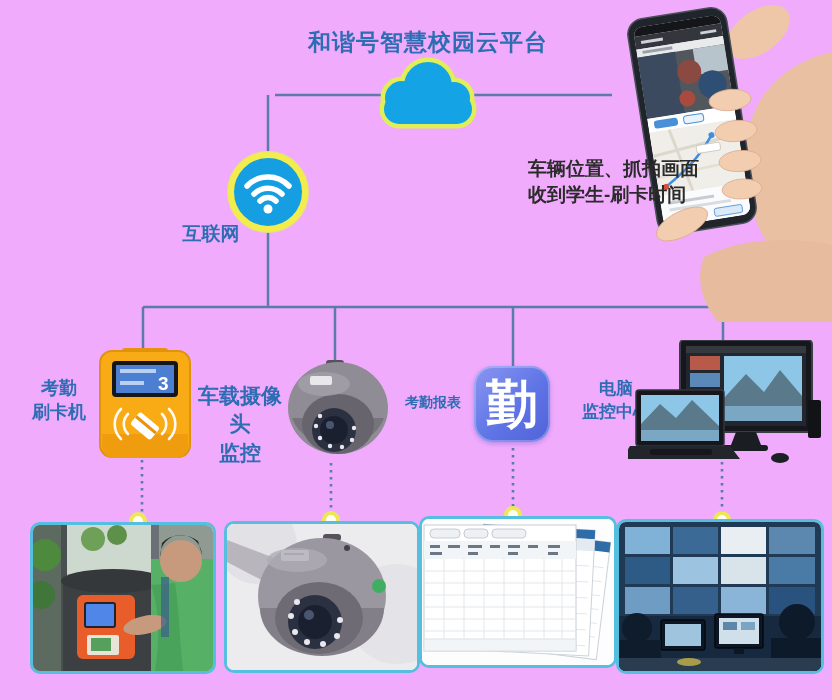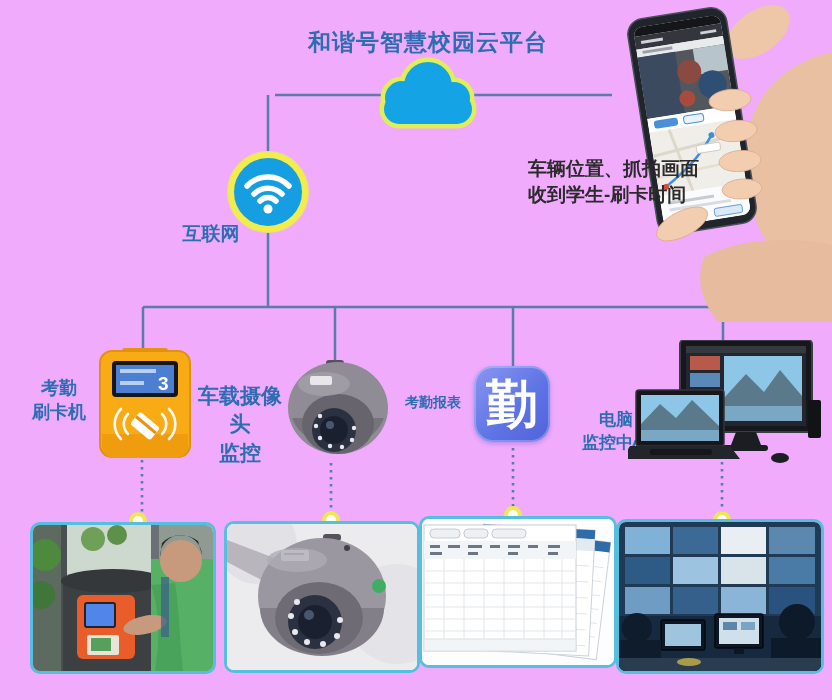--- a/index.html
+++ b/index.html
@@ -13,21 +13,21 @@
   #wifi{left:228px;top:152px;width:68px;height:68px;border-radius:50%;
         background:#169ee2;border:6px solid #f2ec4c;box-shadow:0 0 0 1px #e6e27a;}
   
   #phone-caption{left:528px;top:156px;font-size:19px;font-weight:bold;line-height:1.38;color:#2b2b2b;}
   #phone-caption .c1{color:#2e6db4;}
   
   .dev-label{color:#2e6db4;font-weight:bold;text-align:center;}
   #lbl-card{left:26px;top:376px;width:66px;font-size:18px;line-height:1.35;}
   #lbl-cam{left:190px;top:382px;width:100px;font-size:21px;line-height:1.35;}
   #lbl-rep{left:396px;top:394px;width:74px;font-size:14px;}
-  #lbl-mon{left:564px;top:378px;width:104px;font-size:17px;line-height:1.35;margin-top:31px;}
+  #lbl-mon{left:564px;top:378px;width:104px;font-size:17px;line-height:1.35;}
   
   #report-icon{left:474px;top:366px;width:76px;height:76px;border-radius:19px;
     background:linear-gradient(135deg,#8a97f0 0%,#5f74e6 55%,#5162d8 100%);
     box-shadow:inset 0 0 0 2px rgba(255,255,255,.25),0 2px 4px rgba(80,90,200,.35);
     display:flex;align-items:center;justify-content:center;}
   #report-icon span{color:#fff;font-size:52px;font-weight:bold;line-height:1;}
   
   .photo{border:3px solid #56bede;border-radius:10px;overflow:hidden;background:#fff;}
   #photo1{left:30px;top:522px;width:180px;height:146px;}
   #photo2{left:224px;top:521px;width:190px;height:146px;}

